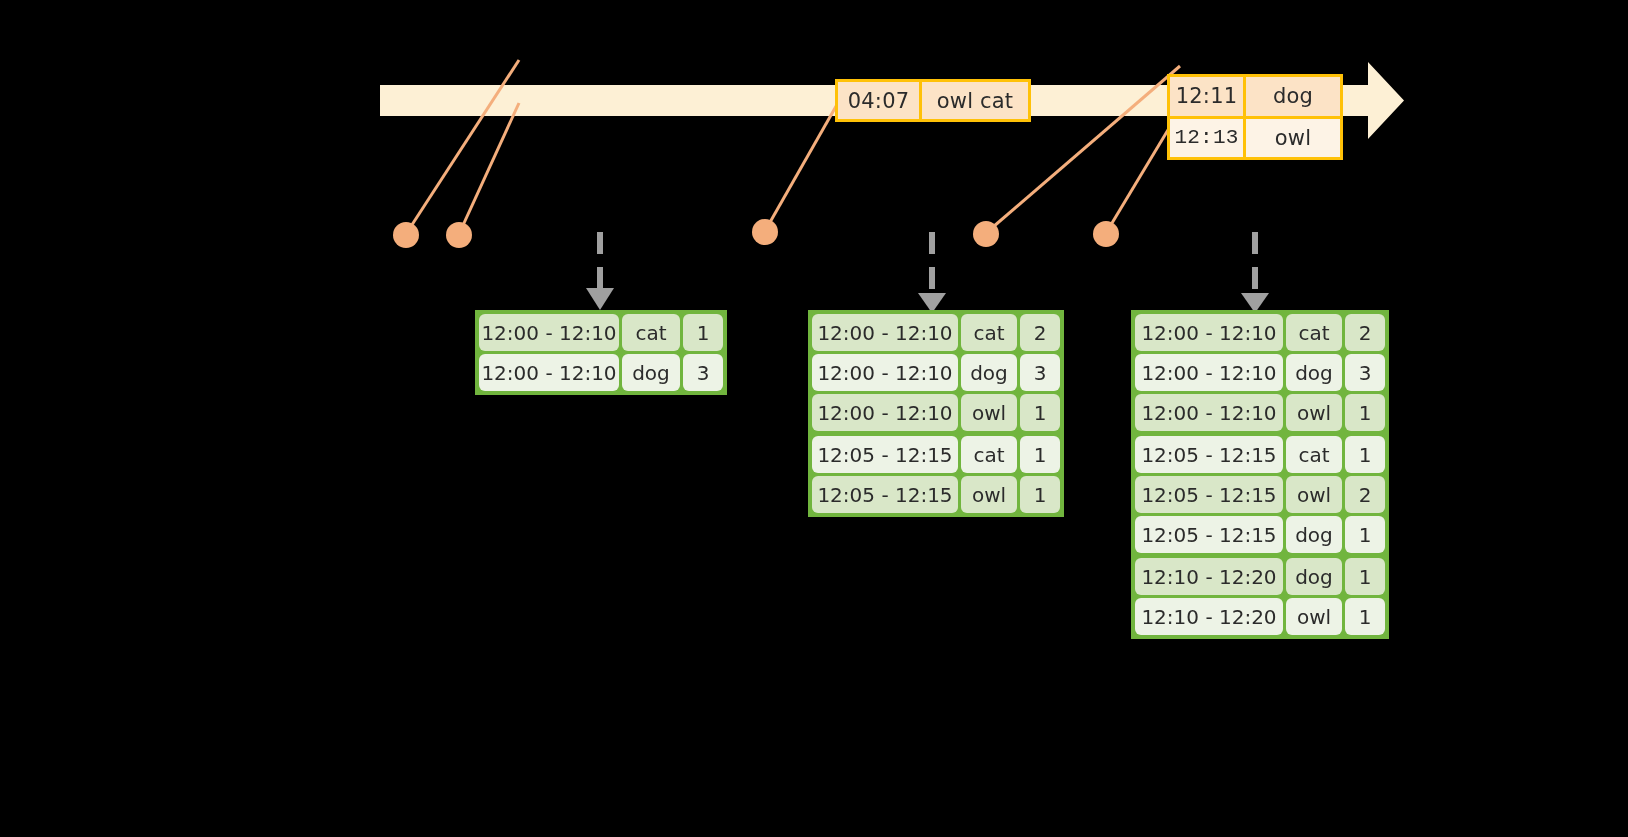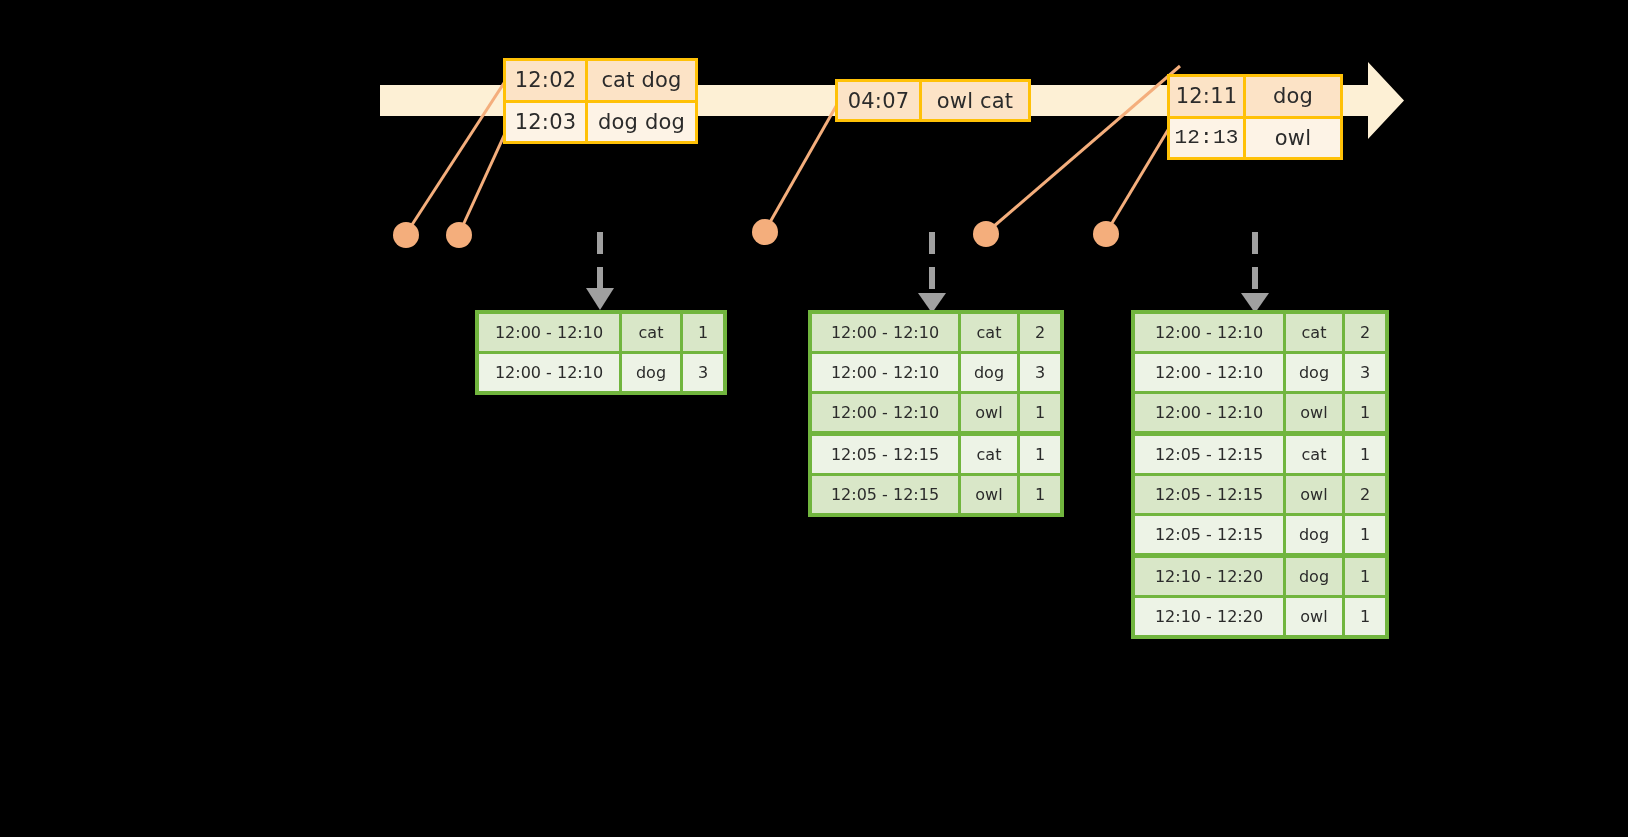--- a/index.html
+++ b/index.html
@@ -22,21 +22,21 @@
            display:flex;align-items:center;justify-content:center;
            font-size:21px;color:#2b2b2b;letter-spacing:.2px;white-space:nowrap;}
 
   
   .res-table{position:absolute;border:4px solid #71B53E;box-sizing:border-box;
              background:#71B53E;display:flex;flex-direction:column;}
   .res-row{display:flex;height:37px;box-sizing:border-box;}
   .res-row + .res-row{margin-top:3px;}
   .res-row.sep{margin-top:5px;}
   .res-cell{box-sizing:border-box;display:flex;align-items:center;justify-content:center;
-            font-size:16px;color:#2b2b2b;white-space:nowrap;}
+            font-size:20px;color:#2b2b2b;white-space:nowrap;border-radius:6px;}
   .res-row.tint-a .res-cell{background:#D9E7C8;}
   .res-row.tint-b .res-cell{background:#EDF3E6;}
   .c-window{width:150px;}
   .c-key{width:56px;margin-left:3px;}
   .c-count{width:40px;margin-left:3px;}
 
   .t1 .c-window{width:140px;}
   .t1 .c-key{width:58px;}
   .t1 .c-count{width:40px;}
   .t2 .c-window{width:146px;}
@@ -77,30 +77,20 @@
       <line x1="932" y1="232" x2="932" y2="293"></line>
       <line x1="1255" y1="232" x2="1255" y2="293"></line>
     </g>
     <g fill="#A0A0A0">
       <path d="M 586 288 L 614 288 L 600 310 Z"></path>
       <path d="M 918 293 L 946 293 L 932 313 Z"></path>
       <path d="M 1241 293 L 1269 293 L 1255 313 Z"></path>
     </g>
   </svg>
 
-  <div class="evt-group" style="left:503px;top:58px;width:195px;height:86px;">
-    <div class="evt-row shade-a">
-      <div class="evt-time" style="width:82px;">12:02</div>
-      <div class="evt-val">cat dog</div>
-    </div>
-    <div class="evt-row shade-b">
-      <div class="evt-time" style="width:82px;">12:03</div>
-      <div class="evt-val">dog dog</div>
-    </div>
-  </div>
 
   <div class="evt-group" style="left:835px;top:79px;width:196px;height:43px;">
     <div class="evt-row shade-a">
       <div class="evt-time" style="width:84px;">04:07</div>
       <div class="evt-val">owl cat</div>
     </div>
   </div>
 
   <div class="evt-group" style="left:1167px;top:74px;width:176px;height:86px;">
     <div class="evt-row shade-a">

